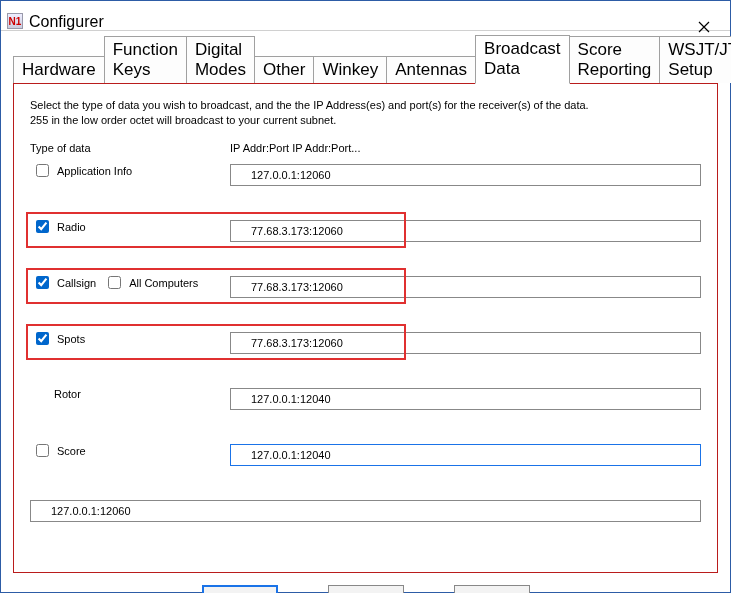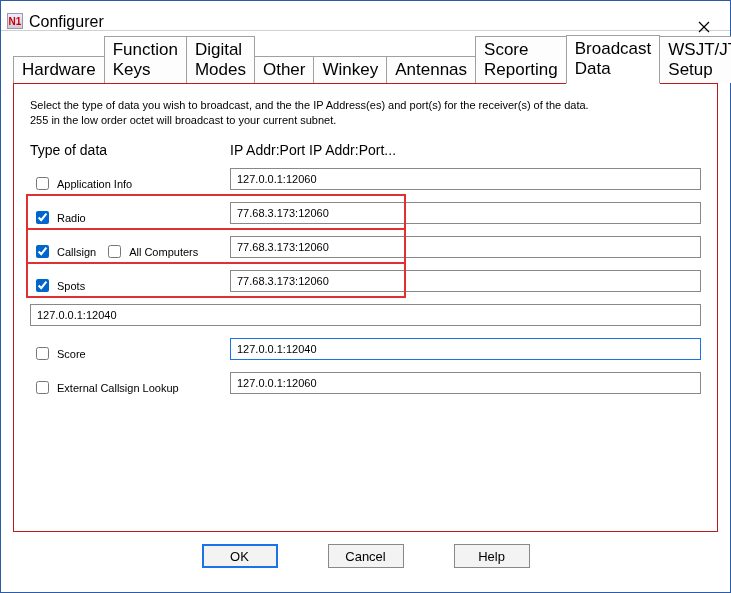--- a/index.html
+++ b/index.html
@@ -78,35 +78,35 @@
   }
   .panel {
     border: 1px solid #b91c1c;
     flex: 1;
     padding: 14px 16px 16px 16px;
     background: #fff;
     display: flex;
     flex-direction: column;
   }
   .desc { font-size: 11px; line-height: 15px; margin-bottom: 14px; }
-  .header-row { display:flex; margin-bottom: 10px; font-size:14px;}
+  .header-row { display:flex; margin-bottom: 10px; font-size:11px;}
   .col-type { width: 200px; }
-  .row { display:flex; align-items:flex-end; margin-bottom: 12px; position:relative; }
+  .row { display:flex; align-items:flex-start; margin-bottom: 34px; position:relative; }
   .row .left { width: 200px; display:flex; align-items:center; gap:4px; padding-left:6px;}
   .row .left.noleftcb { padding-left: 24px; }
   .row input[type="checkbox"] {
     width:13px; height:13px; margin:0 4px 0 0;
     accent-color: #0066cc;
   }
   .row .lbl { font-size:11px; }
   .row .ip-input {
     flex:1;
     height:22px;
     border:1px solid #888;
-    padding: 2px 6px;
+    padding: 2px 20px;
     font-size:11px;
     font-family: inherit;
     outline:none;
   }
   .row .ip-input.focused {
     border:1px solid #1a73e8;
   }
   .hl {
     position:absolute;
     border:2px solid #e03030;
@@ -149,22 +149,22 @@
   </div>
 
   <div class="content">
     <div class="tabstrip">
       <div class="tab">Hardware</div>
       <div class="tab">Function Keys</div>
       <div class="tab">Digital Modes</div>
       <div class="tab">Other</div>
       <div class="tab">Winkey</div>
       <div class="tab">Antennas</div>
+      <div class="tab active">Broadcast Data</div>
       <div class="tab">Score Reporting</div>
-      <div class="tab active">Broadcast Data</div>
       <div class="tab">WSJT/JTDX Setup</div>
     </div>
 
     <div class="panel">
       <div class="desc">
         <div>Select the type of data you wish to broadcast, and the the IP Address(es) and port(s) for the receiver(s) of the data.</div>
         <div>255 in the low order octet will broadcast to your current subnet.</div>
       </div>
 
       <div class="header-row">
@@ -205,36 +205,35 @@
         <div class="row">
           <span class="hl" style="left:-4px; top:-8px; width:380px; height:36px;"></span>
           <div class="left">
             <input type="checkbox" checked="" style="">
             <span class="lbl">Spots</span>
           </div>
           <input class="ip-input" value="77.68.3.173:12060" style="">
         </div>
 
         <div class="row">
+          <div class="left noleftcb">
+            <span class="lbl">Rotor</span>
+          </div>
           <input class="ip-input" value="127.0.0.1:12040" style="">
         </div>
 
         <div class="row">
           <div class="left">
             <input type="checkbox" style="">
             <span class="lbl">Score</span>
           </div>
           <input class="ip-input focused" value="127.0.0.1:12040" style="">
         </div>
 
         <div class="row">
-          <div class="left">
-            <input type="checkbox" style="">
-            <span class="lbl">External Callsign Lookup</span>
-          </div>
           <input class="ip-input" value="127.0.0.1:12060" style="">
         </div>
 
       </div>
     </div>
 
     <div class="buttons">
       <div class="btn primary">OK</div>
       <div class="btn">Cancel</div>
       <div class="btn">Help</div>

